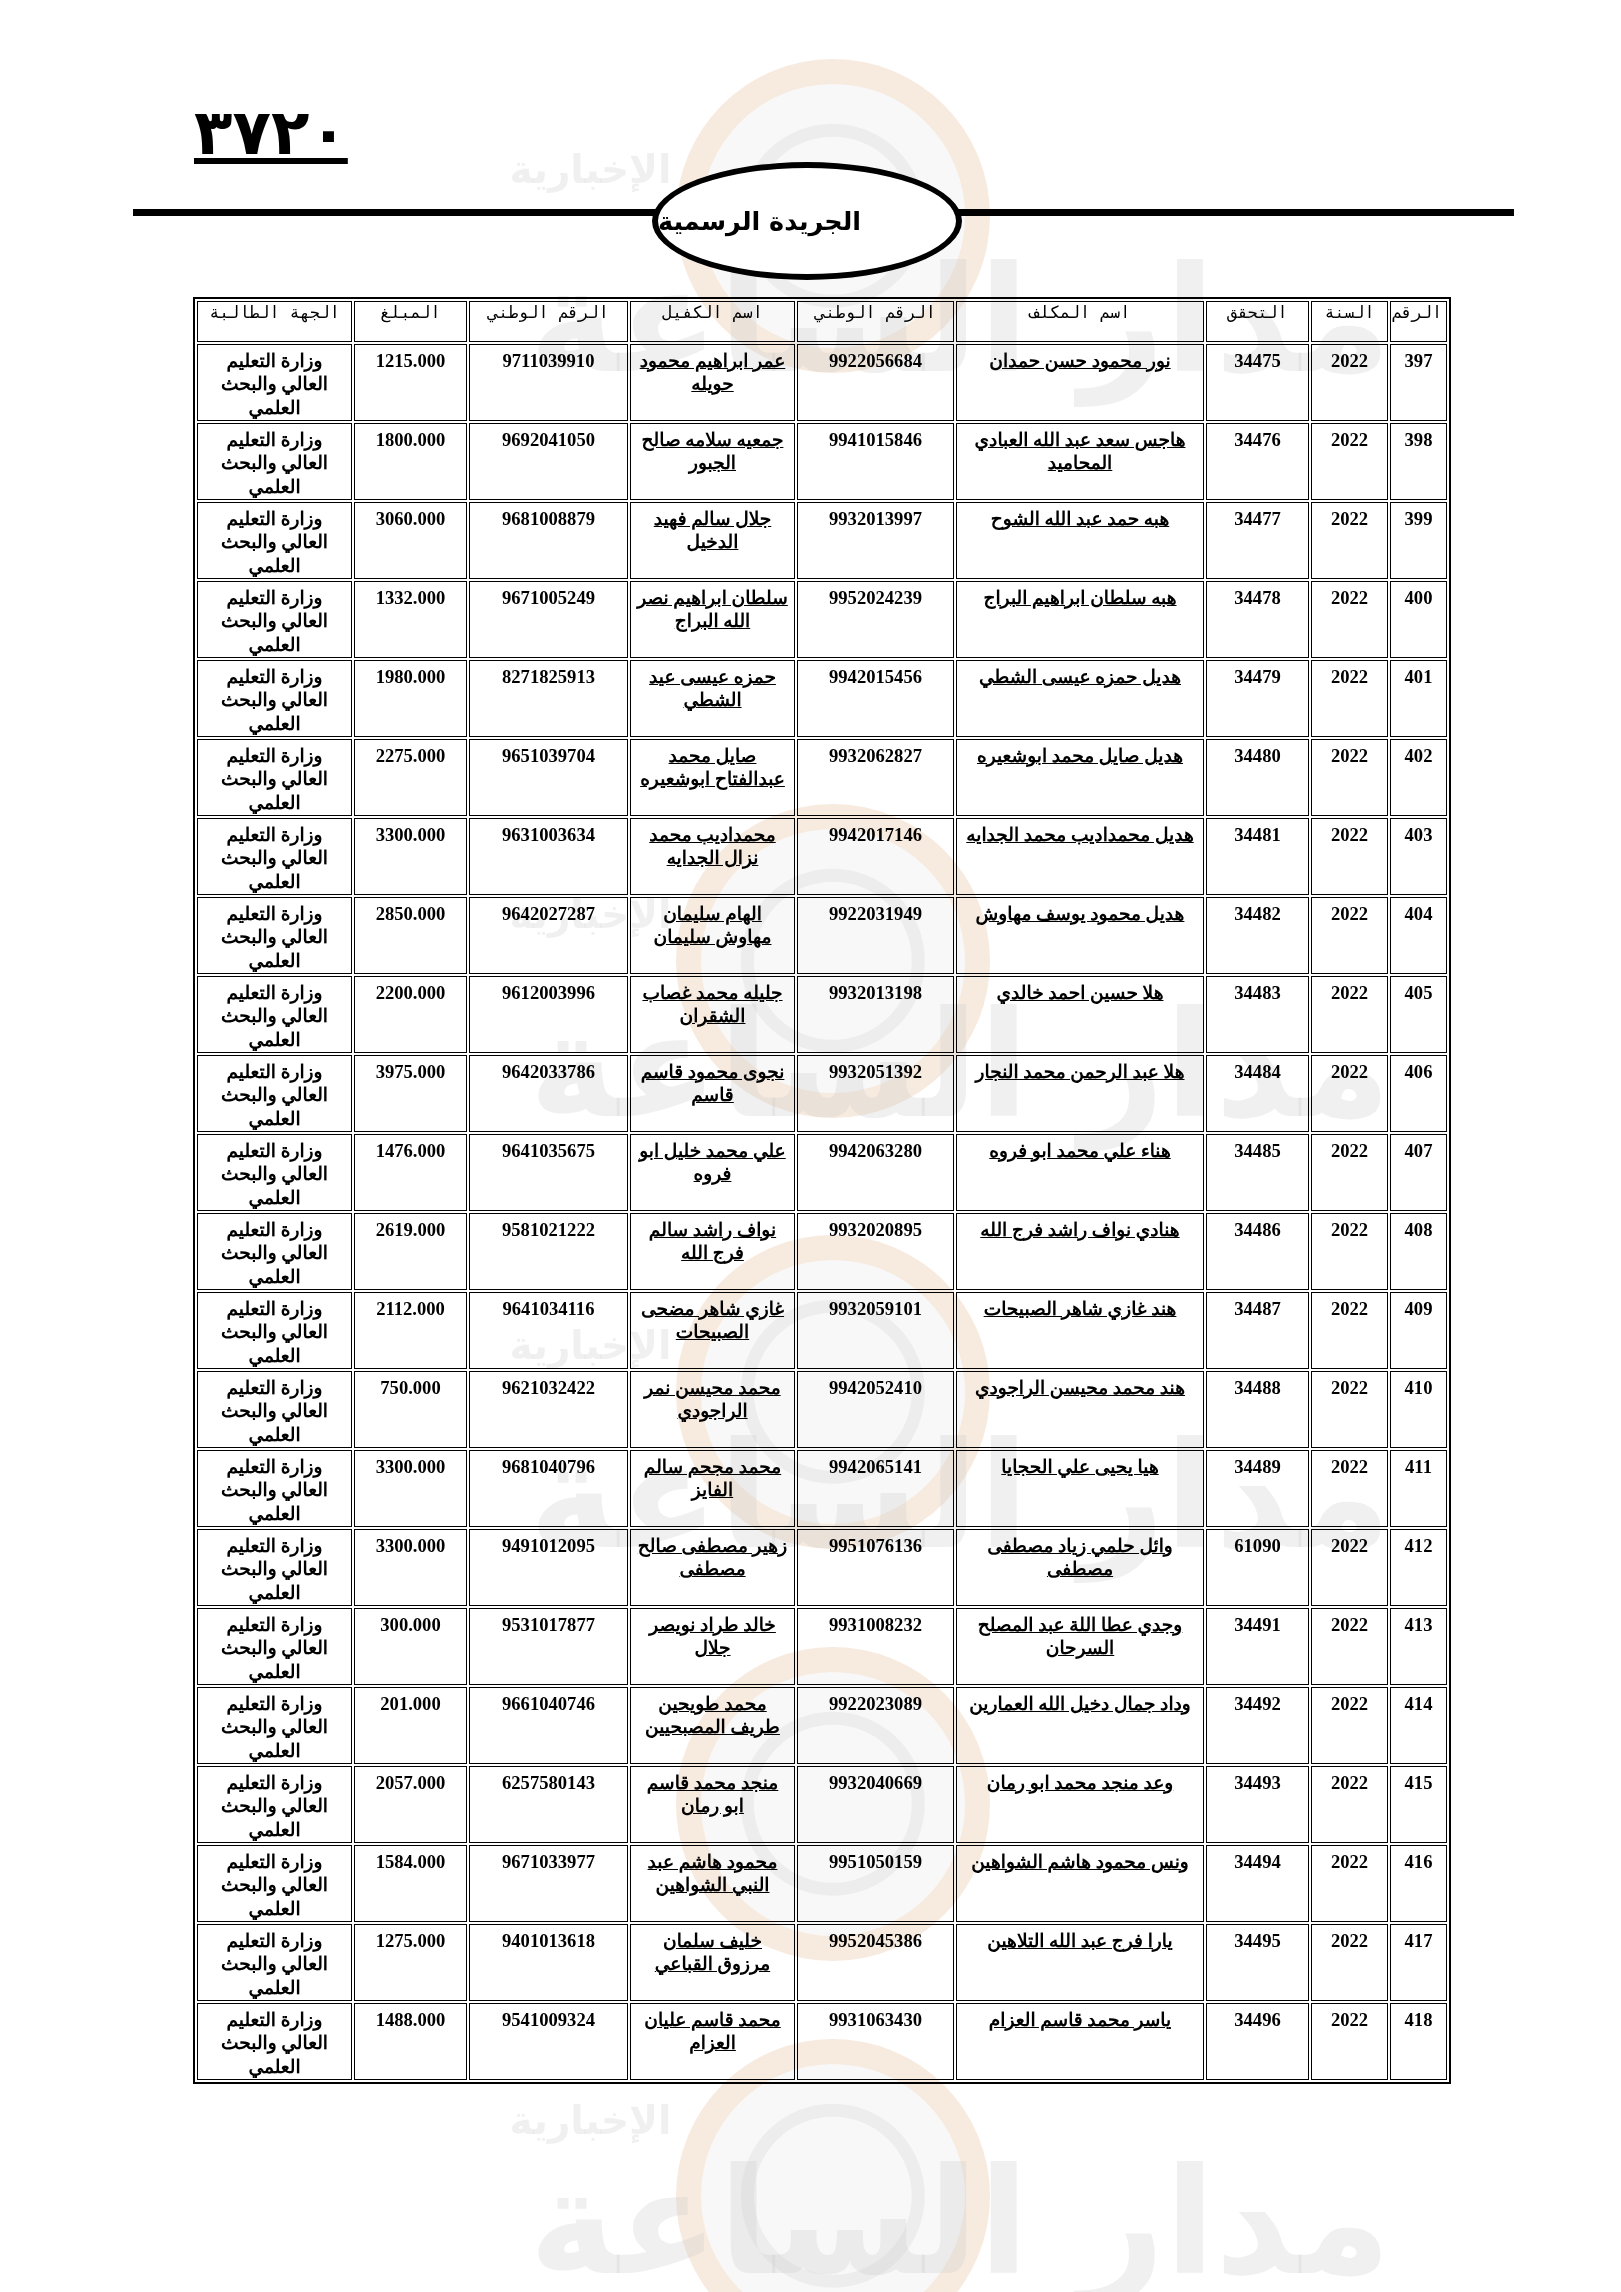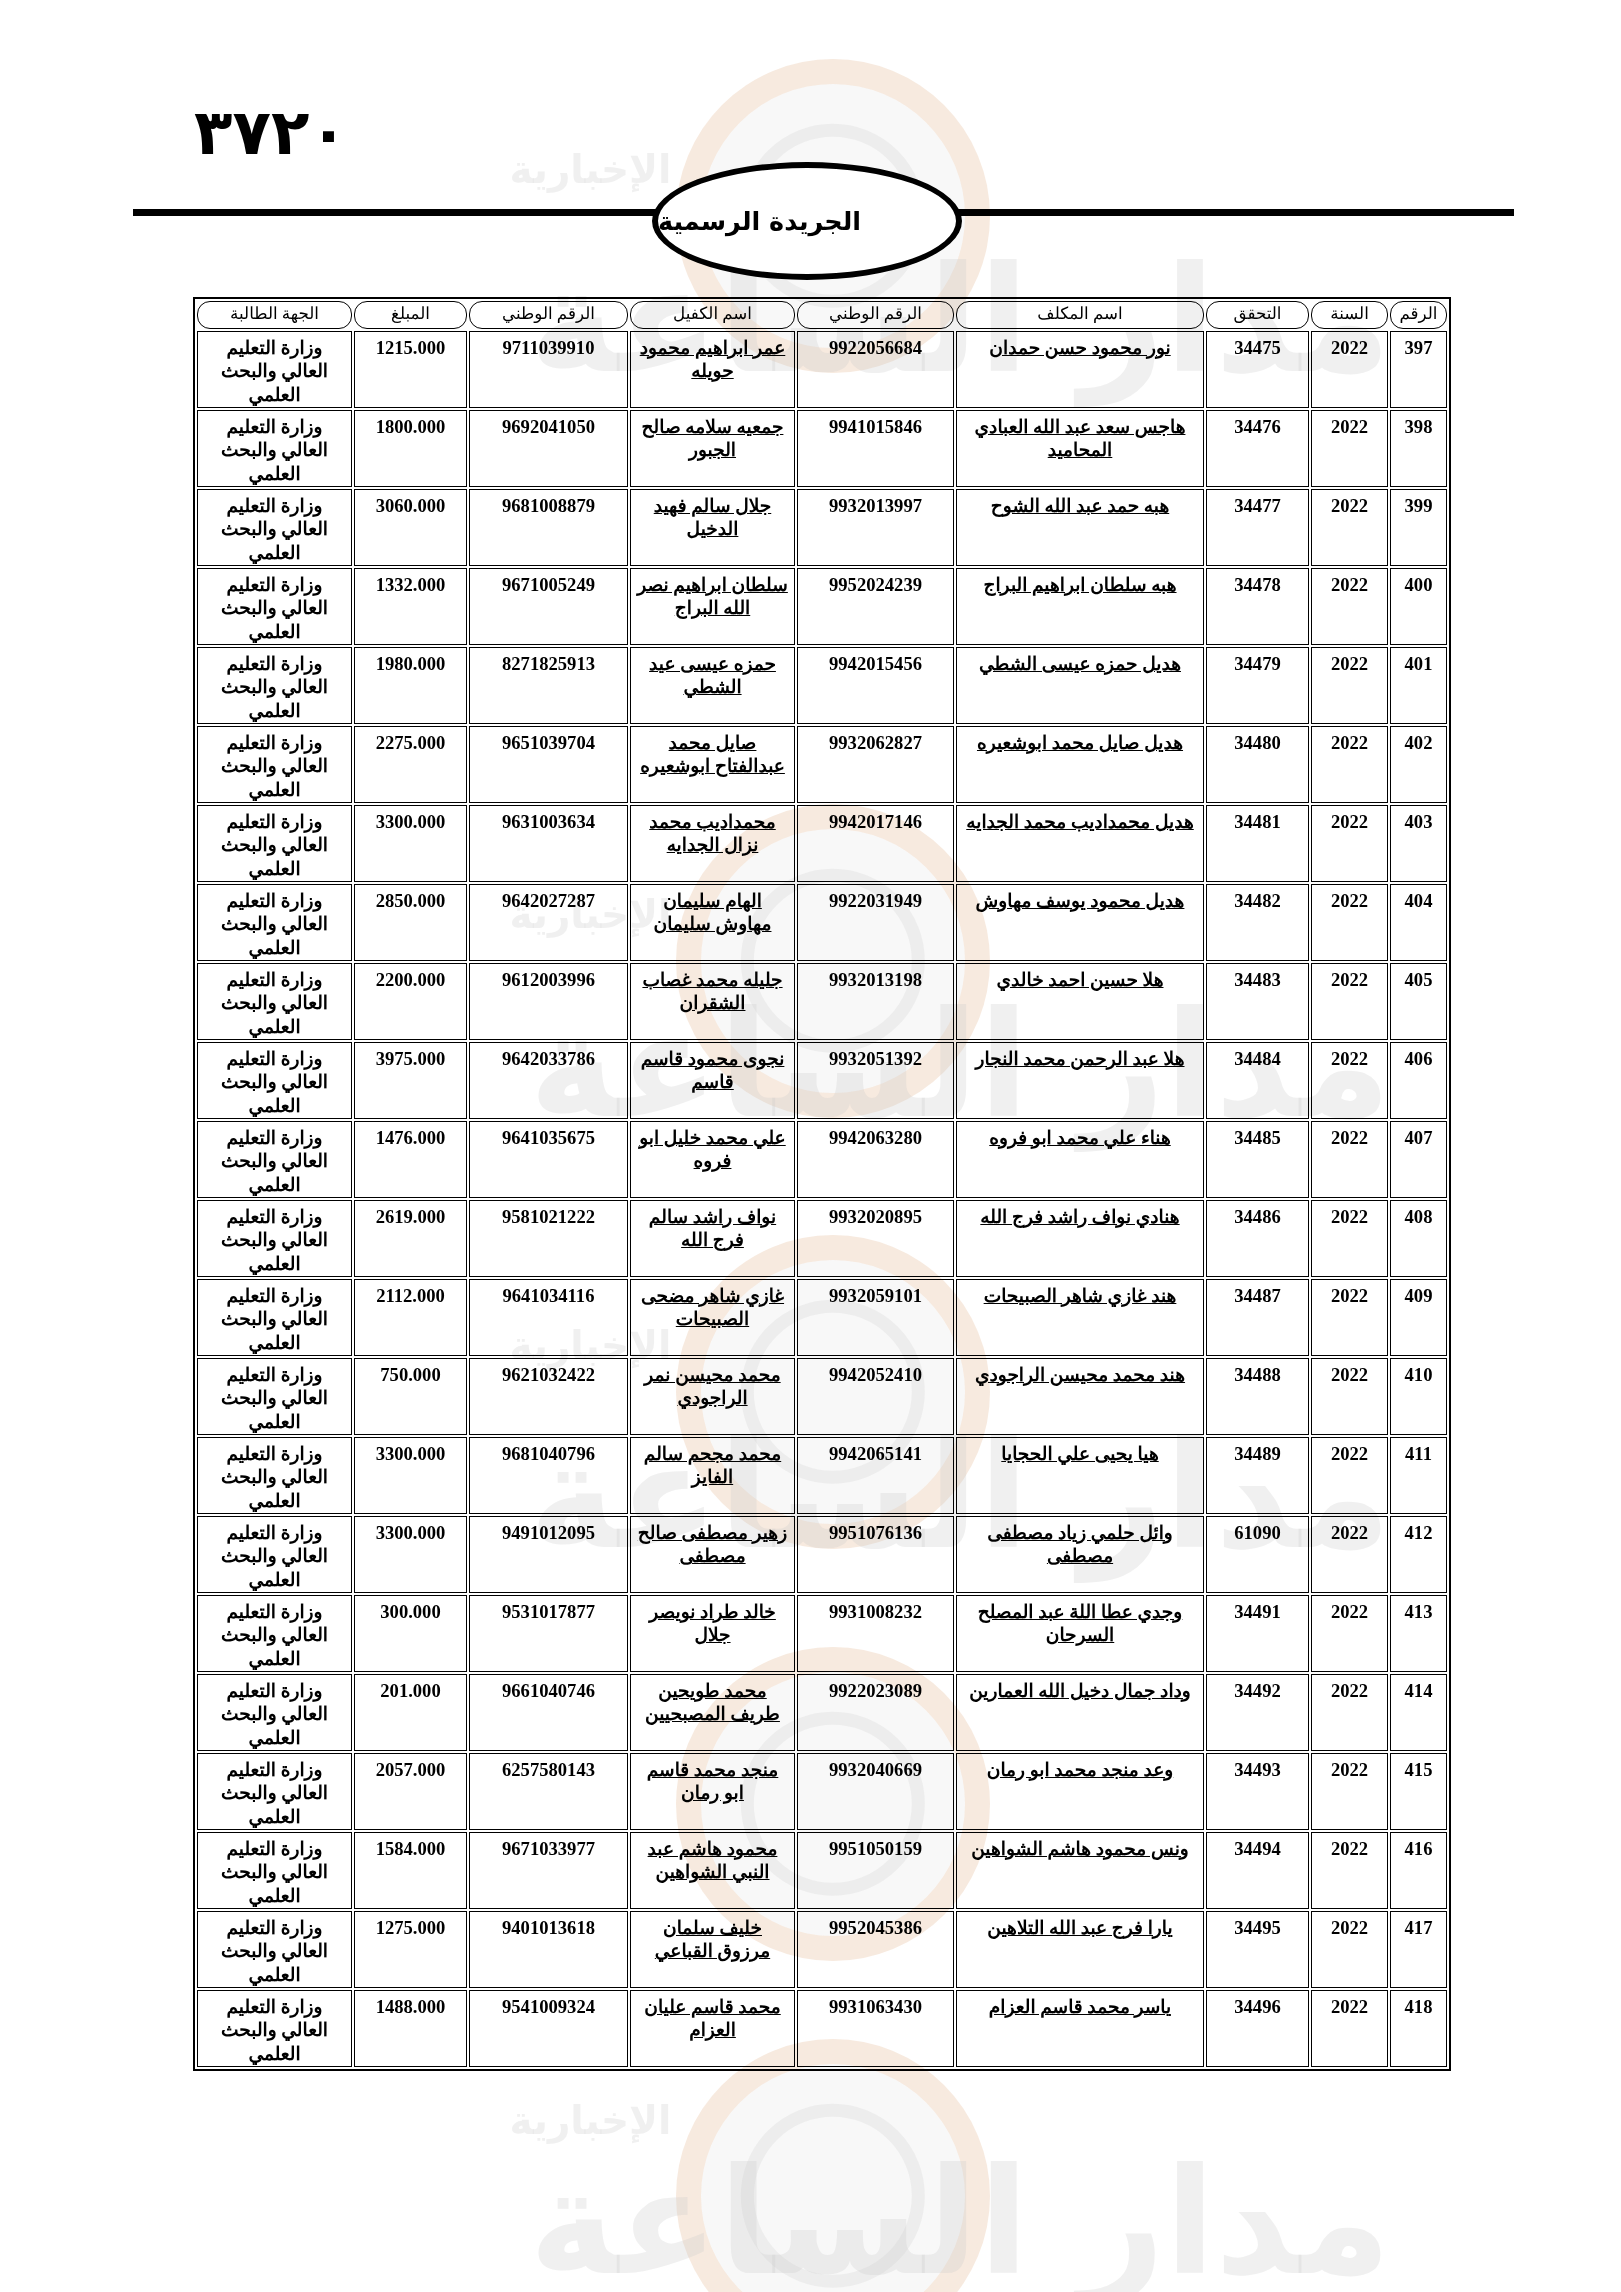--- a/index.html
+++ b/index.html
@@ -22,20 +22,21 @@
     position: absolute; color: rgba(200, 200, 200, 0.28);
     font-family: "DejaVu Sans", sans-serif; font-weight: bold; direction: rtl;
     white-space: nowrap;
   }
 
   .page-number {
     position: absolute; left: 194px; top: 98px;
     font-family: "DejaVu Sans", sans-serif; font-weight: bold;
     font-size: 63px; letter-spacing: 9.8px; line-height: 69px;
     direction: ltr;
+    text-decoration: underline;
   }
 
   .rule {
     position: absolute; left: 133px; top: 209px; width: 1381px; height: 6.9px;
     background: #000;
   }
   .masthead {
     position: absolute; left: 652px; top: 162px; width: 310px; height: 118px;
     border: 6.9px solid #000; border-radius: 50%; background: #fff;
     display: flex; align-items: center; 
@@ -49,23 +50,22 @@
     position: absolute; left: 193px; top: 297px; width: 1233px;
     border-collapse: separate; border-spacing: 2px;
     border: 2px solid #000; direction: rtl;
     table-layout: fixed; background: transparent;
   }
   table.gazette th, table.gazette td {
     border: 1.5px solid #000; text-align: center; vertical-align: top;
     font-family: "Liberation Serif", serif; padding: 0 3.9px;
   }
   table.gazette th {
-    height: 28px; font-weight: normal; font-size: 16.7px; line-height: 24.5px;
-    font-family: Liberation Serif, serif;
-    border-radius: 13px;
+    height: 41px; font-weight: normal; font-size: 16.7px; line-height: 24.5px;
+    font-family: Liberation Mono, monospace;
   }
   table.gazette td {
     height: 77px; font-weight: bold; font-size: 18.6px; line-height: 23.5px;
     padding-top: 3.9px;
   }
   td.ar { font-family: "DejaVu Sans", sans-serif; font-size: 14.7px; line-height: 23.5px; text-decoration: underline; }
   td.agency { font-family: "DejaVu Sans", sans-serif; font-size: 15.7px; line-height: 22.5px; padding-top: 2px; }
 </style>
 </head>
 <body>

